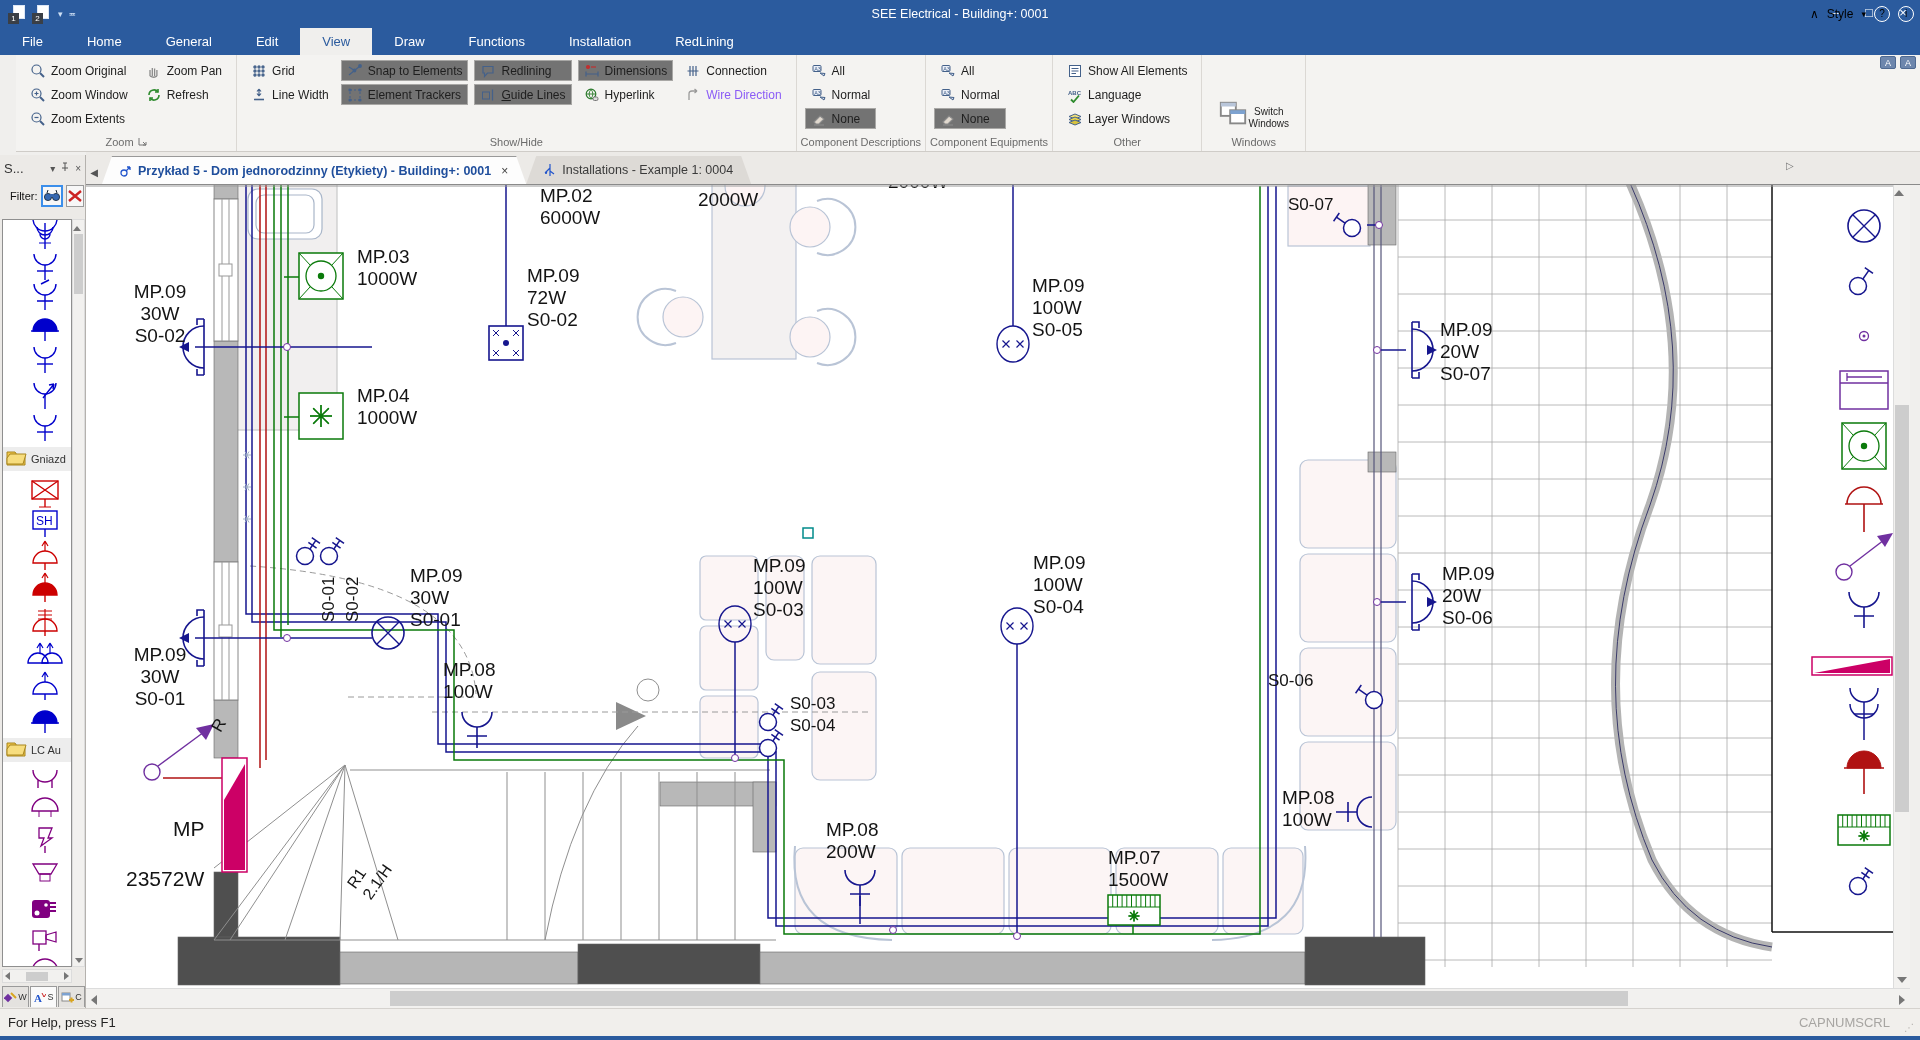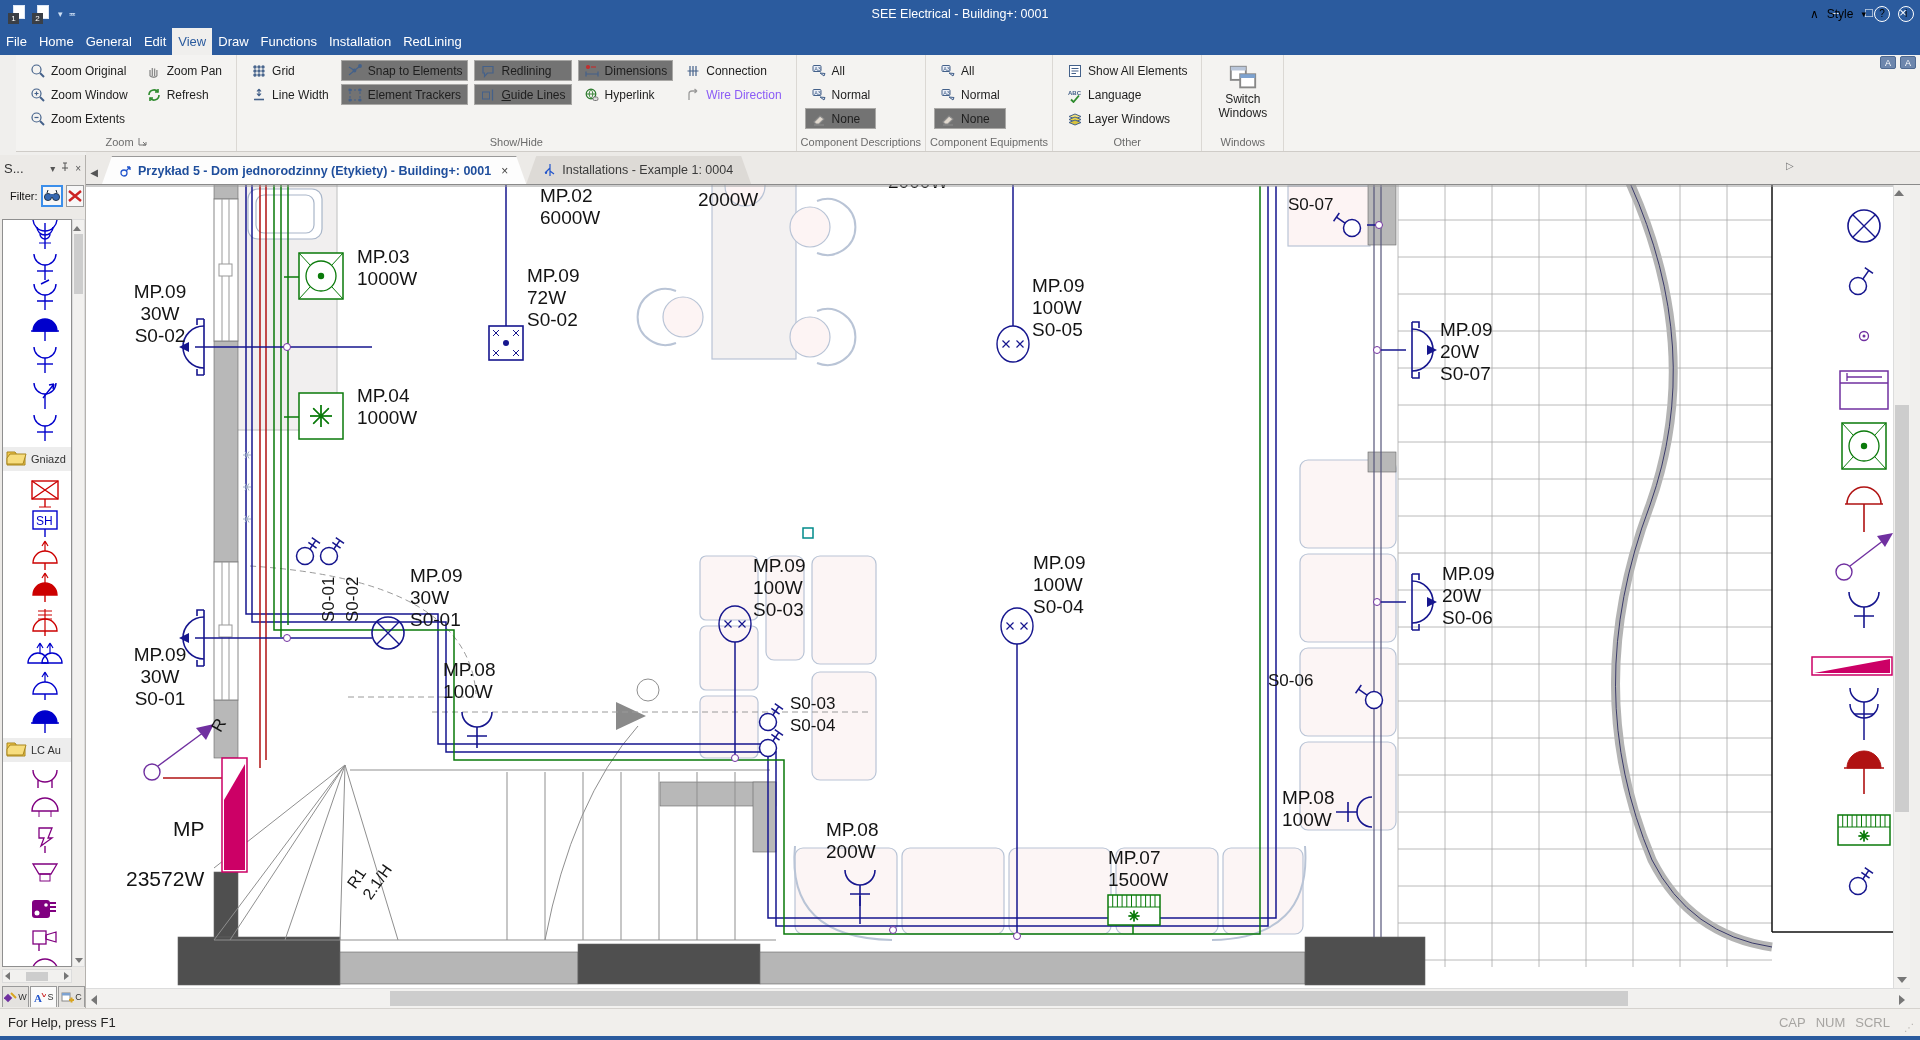--- a/index.html
+++ b/index.html
@@ -7,36 +7,36 @@
 #titlebar{position:absolute;left:0;top:0;width:1920px;height:28px;background:#2b5b9e;color:#fff;display:flex;align-items:center}
 #qat{display:flex;align-items:center;gap:6px;padding-left:10px}
 .qicon{position:relative;width:18px;height:18px}
 .qicon .page{position:absolute;left:3px;top:0;width:12px;height:14px;background:#fff;border:1px solid #dce6f5}
 .qicon .badge{position:absolute;left:-2px;top:8px;width:11px;height:11px;background:#3a3f46;color:#fff;font-size:8px;text-align:center;line-height:11px}
 .qcaret{color:#cfe0f5;font-size:9px}
 #title-text{position:absolute;left:0;right:0;text-align:center;font-size:12.5px;pointer-events:none}
 #wincontrols{position:absolute;right:0;top:0;display:flex}
 .winbtn{width:34px;height:26px;color:#fff;font-size:13px;text-align:center;line-height:26px}
 #menubar{position:absolute;left:0;top:28px;width:1920px;height:27px;background:#2b5b9e;display:flex;align-items:stretch;color:#fff;font-size:13px}
-.menu-item{padding:0 6px;display:flex;align-items:center}
+.menu-item{padding:0 22px;display:flex;align-items:center}
 .menu-item.active{background:#f0efed;color:#2b5b9e}
 #menubar-right{position:absolute;right:6px;top:0;height:27px;display:flex;align-items:center;gap:8px;font-size:12px}
 .mb-circle{width:16px;height:16px;border:1px solid #fff;border-radius:50%;text-align:center;line-height:14px;font-size:10px}
 #kbd-badges{position:absolute;right:4px;top:56px;display:flex;gap:4px;z-index:50}
 .kbd-a{width:16px;height:13px;background:#6e87ad;border:1px solid #4f6a92;color:#fff;font-size:9px;text-align:center;line-height:12px;border-radius:2px}
 #ribbon{position:absolute;left:16px;top:55px;width:1920px;height:97px;background:#f4f3f1;border-bottom:1px solid #cfccc8;display:flex}
 .rib-g{display:flex;flex-direction:column;border-right:1px solid #dbd8d4;padding:3px 4px 0 4px}
 .rib-body{flex:1;display:flex;gap:6px;padding:2px 4px}
 .rib-col{display:flex;flex-direction:column;gap:3px}
 .rib-b{display:flex;align-items:center;gap:5px;font-size:12px;color:#1e1e1e;padding:1px 5px;height:21px;border:1px solid transparent;white-space:nowrap}
 .rib-b.on{background:#737373;border-color:#a8a7a5}
 .rib-b.dis{color:#8b5cf6}
 .rib-b svg{flex:0 0 auto}
 .rib-name{display:flex;align-items:center;justify-content:center;gap:4px;font-size:11px;color:#6b6b6b;padding:2px 0 3px 0}
-.rib-big{display:flex;flex-direction:column;align-items:center;justify-content:flex-start;font-size:12px;color:#1e1e1e;padding:3px 8px;text-align:center;line-height:1.15}
+.rib-big{display:flex;flex-direction:row;align-items:flex-end;justify-content:flex-start;font-size:10px;color:#1e1e1e;padding:3px 8px;text-align:center;line-height:1.15}
 #tabstrip{position:absolute;left:86px;top:152px;width:1834px;height:33px;background:#eceae7;border-bottom:1px solid #8a8a8a;display:flex;align-items:flex-end}
 .strip-arrow{width:16px;height:24px;display:flex;align-items:center;justify-content:center;color:#555;font-size:10px}
 .doc-tab{height:28px;display:flex;align-items:center;gap:6px;padding:0 18px;font-size:12.5px;clip-path:polygon(0 100%,10px 0,calc(100% - 10px) 0,100% 100%);background:#dddad6;color:#3a3a3a}
 .doc-tab.active{background:#fdfdfd;color:#1f4e9c;font-weight:bold;border-top:1px solid #999}
 .doc-close{color:#444;font-weight:normal;font-size:12px;padding-left:4px}
 #strip-right-arrow{position:absolute;left:1700px;top:6px;color:#777;font-size:10px}
 #sidebar{position:absolute;left:0;top:155px;width:86px;height:853px;background:#eceae7;border-right:1px solid #b5b2ae}
 #sb-header{height:26px;display:flex;align-items:center;padding:0 4px;font-size:13px;color:#333;gap:5px}
 #sb-title{flex:1}
 .sb-hbtn{color:#555;font-size:10px}
@@ -50,21 +50,21 @@
 .sb-tab{width:27px;height:21px;border:1px solid #9a9a9a;border-bottom:none;background:#e4e2df;display:flex;align-items:center;gap:1px;justify-content:center;font-size:9px;color:#333}
 .sb-tab.active{background:#fafafa}
 .tri{width:0;height:0;display:inline-block}
 #canvas{position:absolute;left:86px;top:185px;width:1807px;height:803px;background:#ffffff;overflow:hidden}
 #canvas svg{display:block}
 #vscroll{position:absolute;left:1893px;top:185px;width:17px;height:803px;background:#f2f1ef;border-left:1px solid #dcdcdc}
 #vthumb{position:absolute;left:1px;top:220px;width:14px;height:407px;background:#cdcdcd}
 #hscroll{position:absolute;left:86px;top:988px;width:1824px;height:20px;background:#f2f1ef;border-top:1px solid #dcdcdc}
 #hthumb{position:absolute;left:304px;top:2px;width:1238px;height:15px;background:#cdcdcd}
 #statusbar{position:absolute;left:0;top:1008px;width:1920px;height:28px;background:#f1efec;border-top:1px solid #d5d2ce;font-size:13px;color:#222;display:flex;align-items:center;padding:0 8px}
-#status-right{position:absolute;right:30px;display:flex;gap:10px;color:#a7a5a2}
+#status-right{position:absolute;right:30px;display:flex;color:#a7a5a2}
 #grip{position:absolute;right:6px;bottom:3px;color:#b5b2ae;font-size:10px}
 #bluebar{position:absolute;left:0;top:1036px;width:1920px;height:4px;background:#2b5b9e}
 </style>
 </head>
 <body>
 
 <div id="titlebar">
   <div id="qat">
     <span class="qicon">
         <span class="page"></span>

